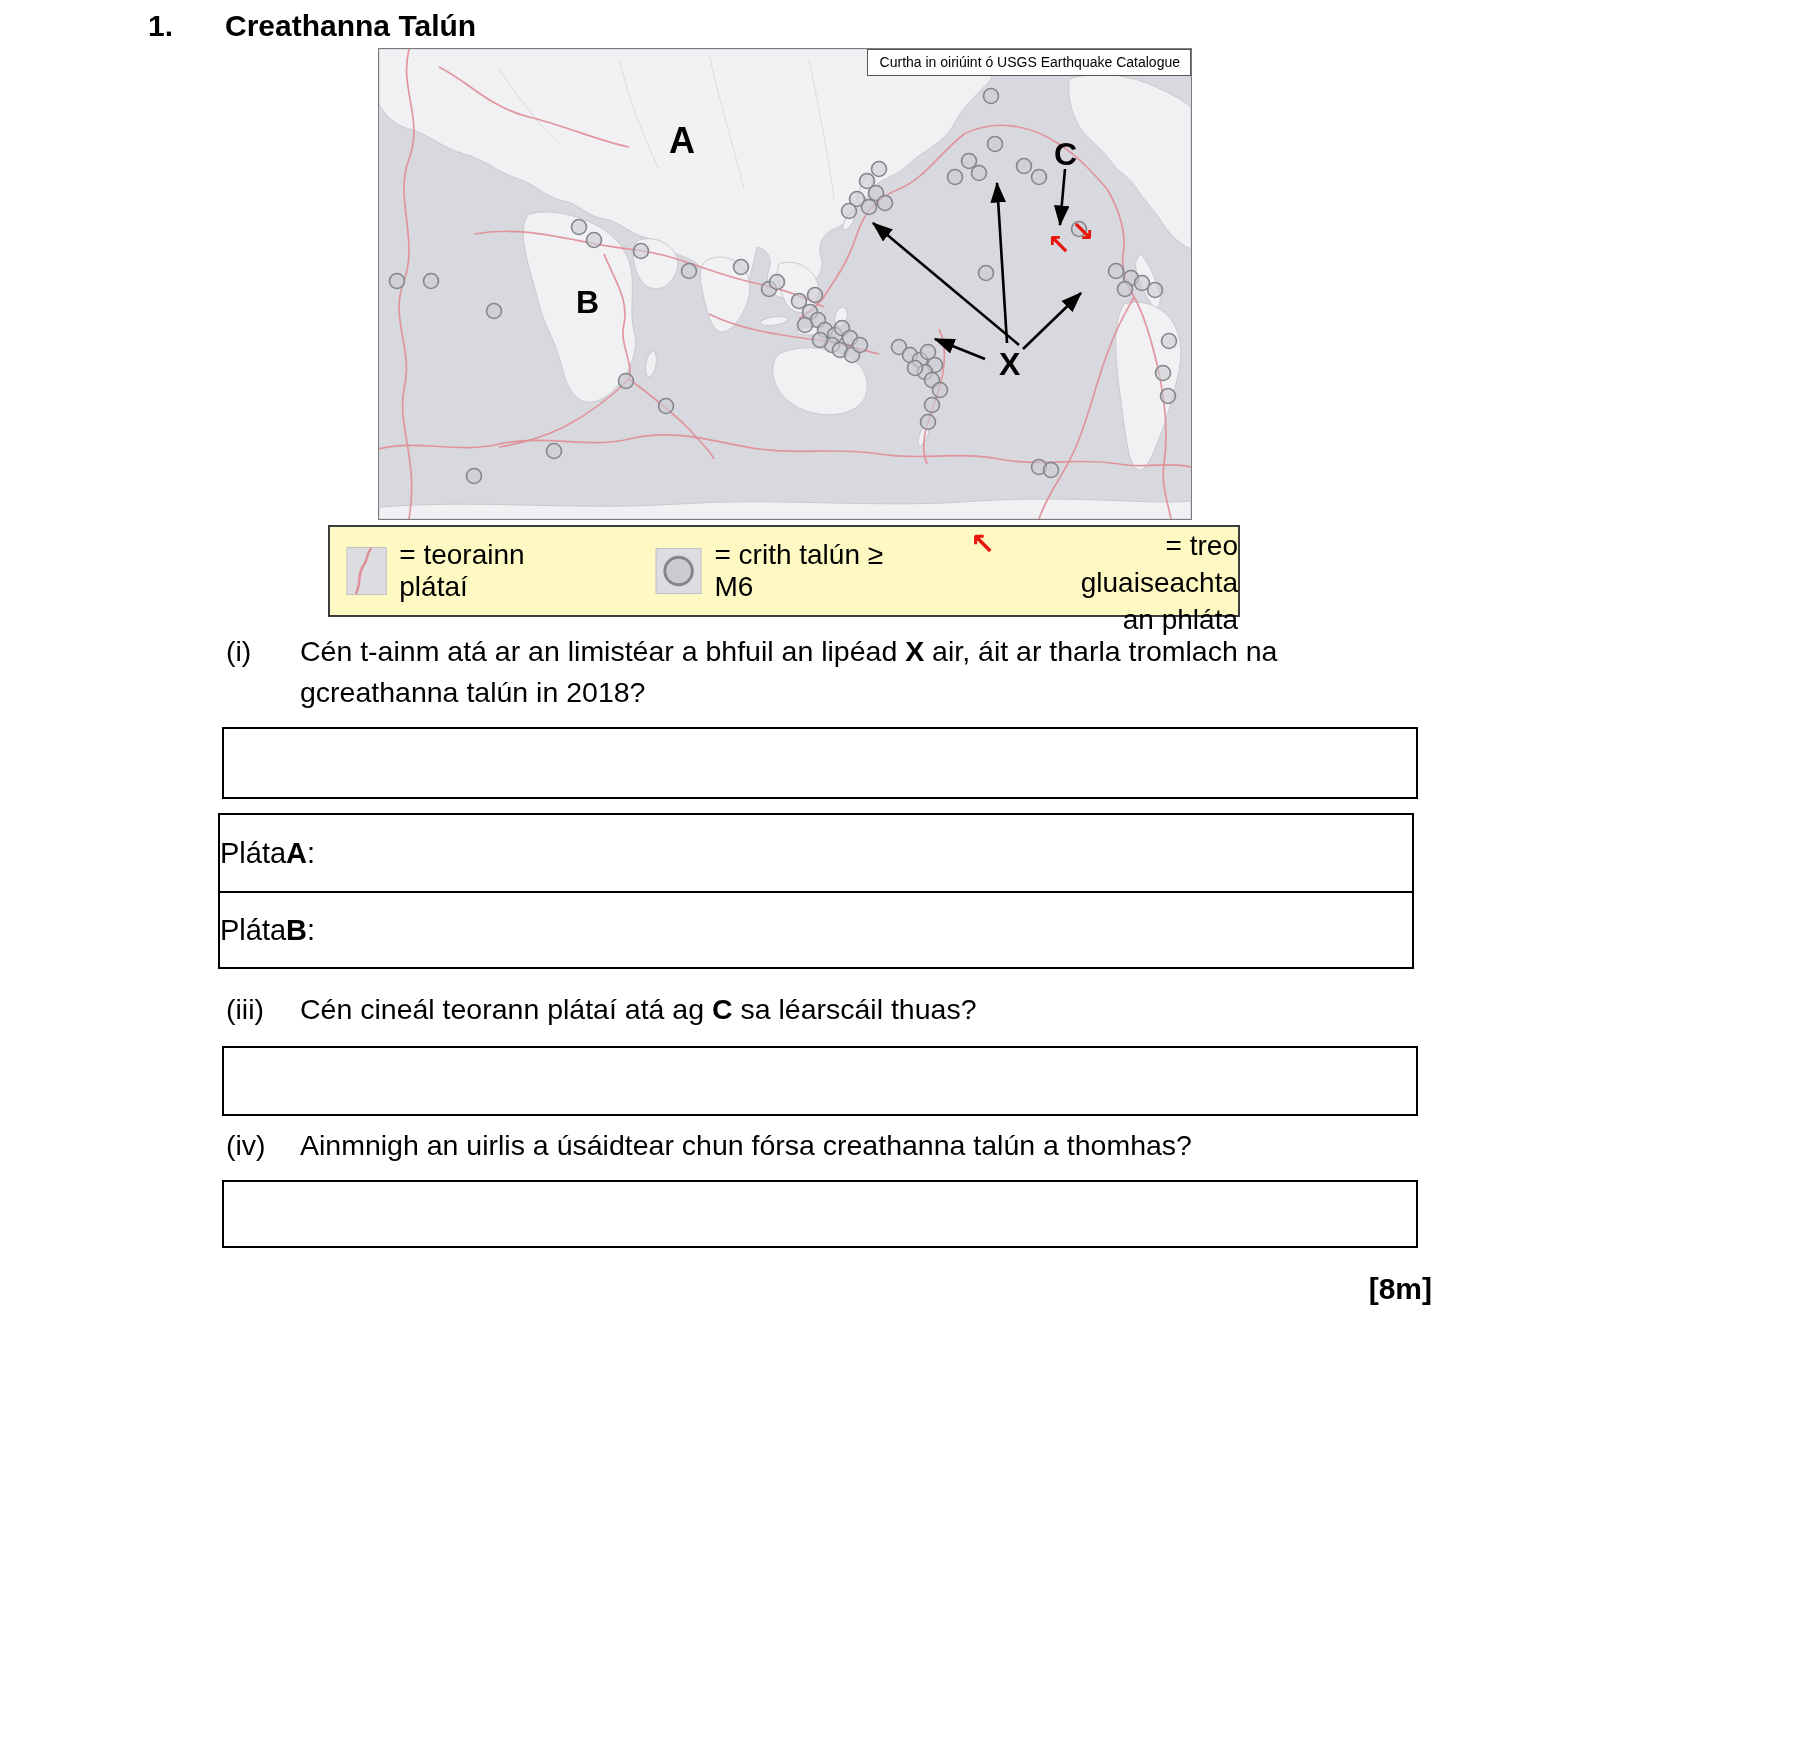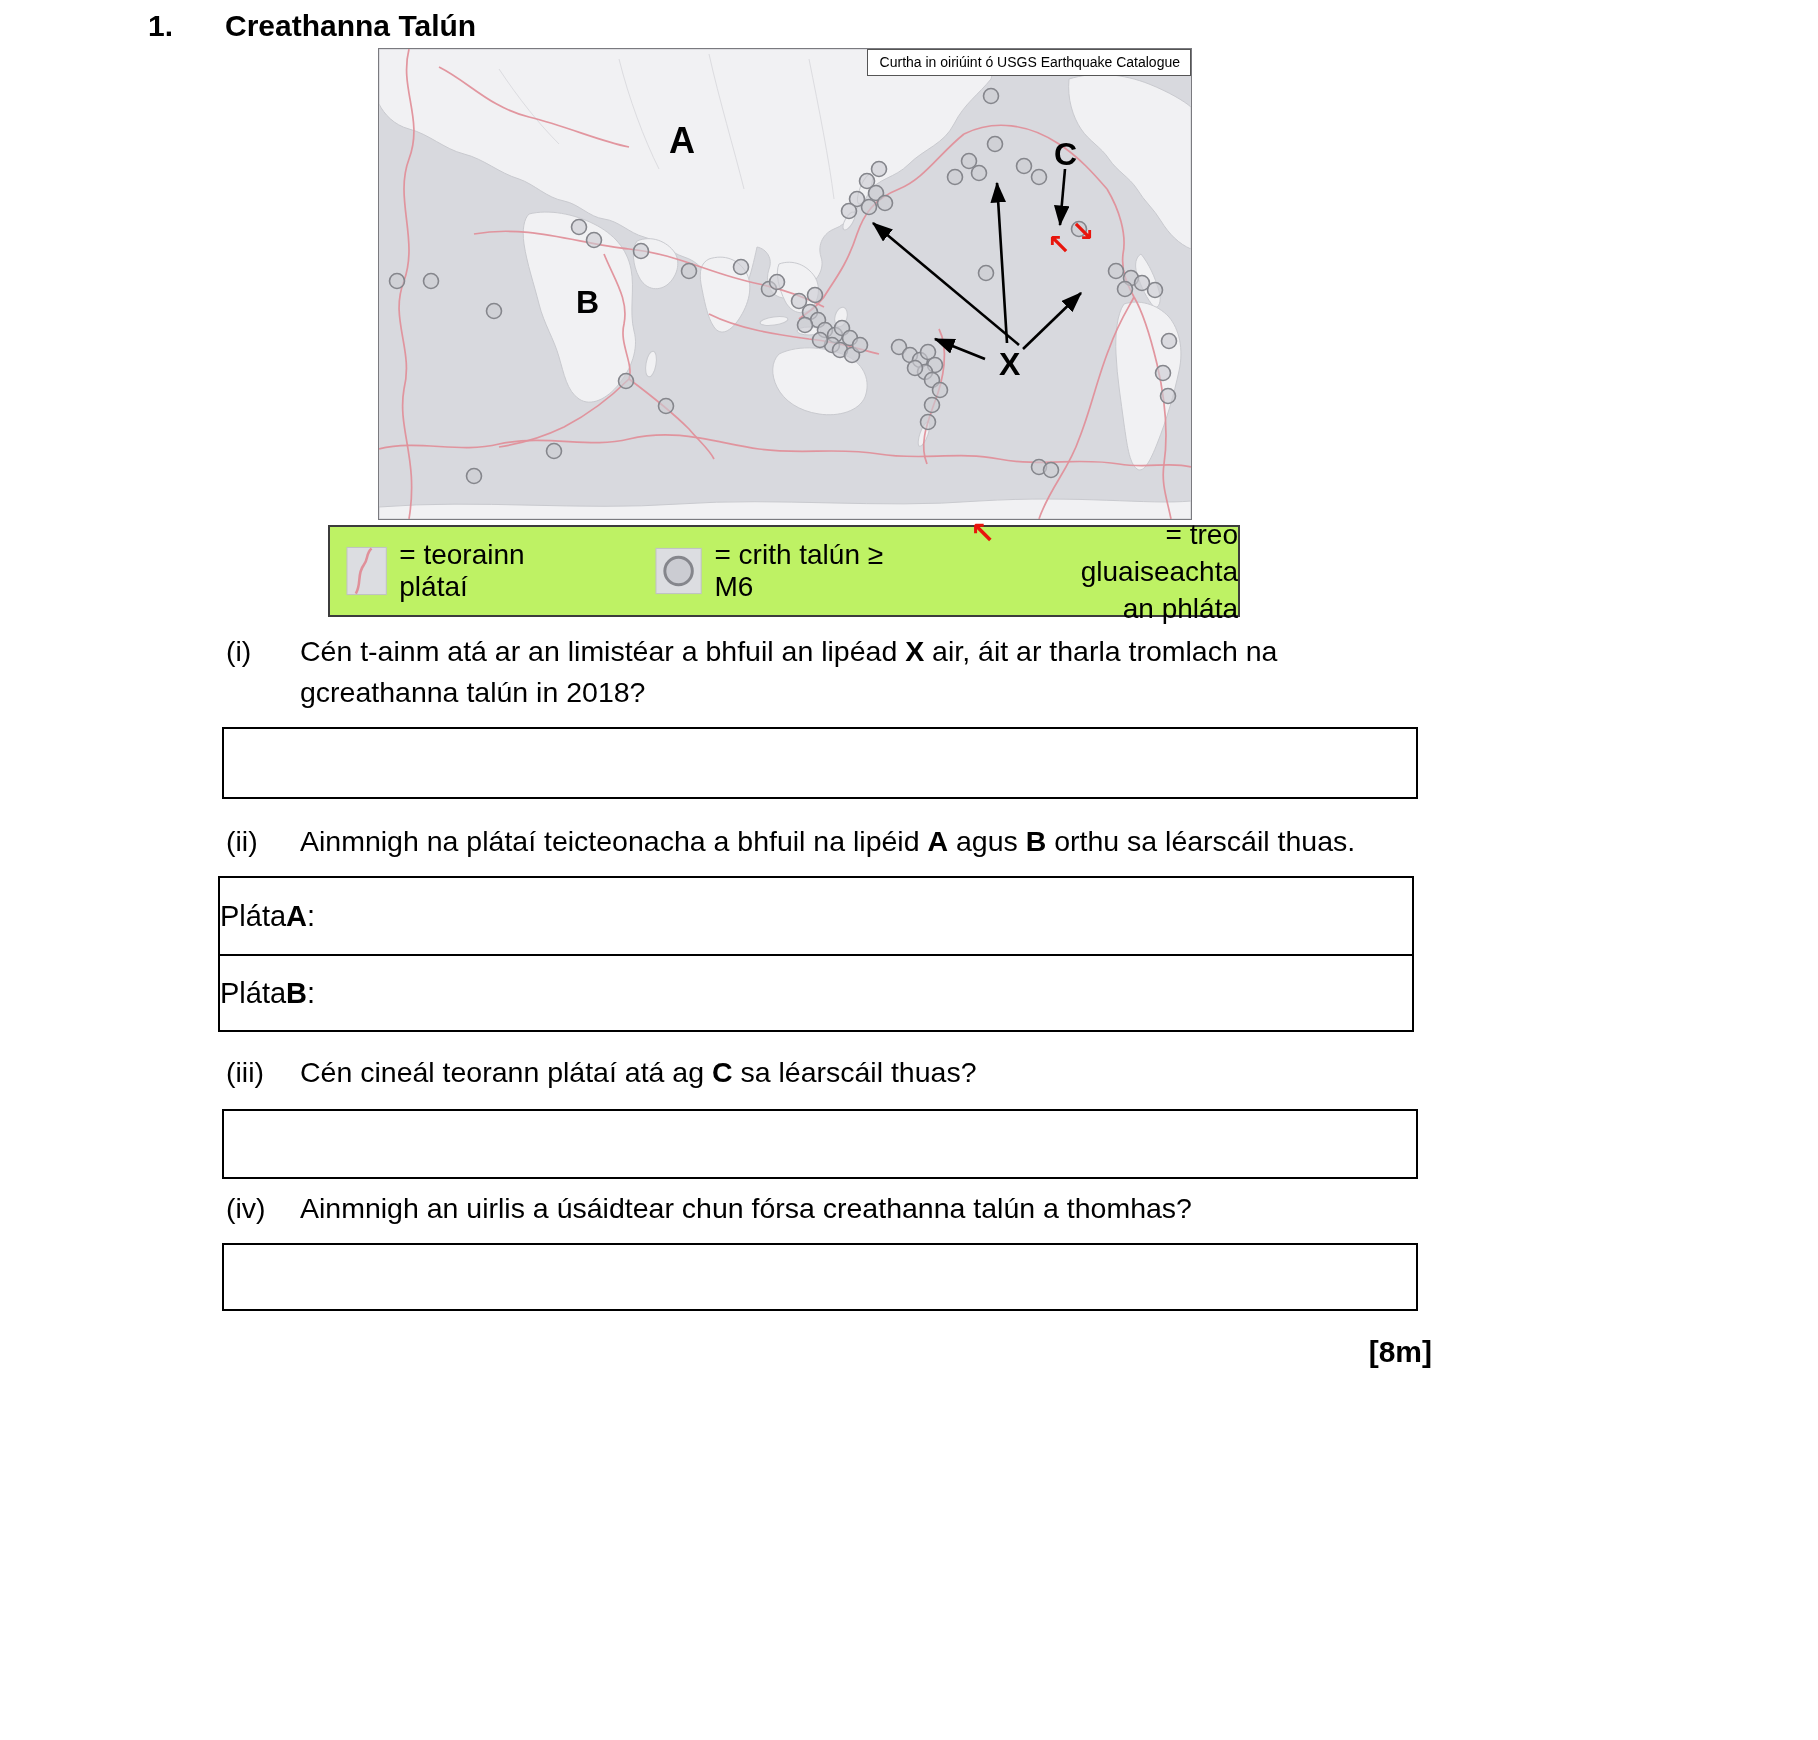--- a/index.html
+++ b/index.html
@@ -22,21 +22,21 @@
   .isle{fill:#f1f1f3;stroke:#c9cacf;stroke-width:1;}
   .boundary{fill:none;stroke:#e0909a;stroke-width:1.7;opacity:.95;}
   .ctry{fill:none;stroke:#dcdce0;stroke-width:1;}
   .quake{fill:rgba(203,204,210,.62);stroke:#85868c;stroke-width:1.6;}
   .map-label{font-family:"Liberation Sans",sans-serif;font-weight:bold;fill:#000;}
   .black-arrow{stroke:#000;stroke-width:2.6;fill:none;}
   .red-arrow-glyph{font-family:"DejaVu Sans",sans-serif;font-weight:bold;fill:#e8150d;}
   
   .legend{
     margin-left:328px;margin-top:5px;width:912px;height:92px;border:2px solid #3c3c3c;
-    display:flex;align-items:center;box-sizing:border-box;font-size:28px;background:#bef264;
+    display:flex;box-sizing:border-box;font-size:28px;background:#fef9c3;
   }
   .legend-item{display:flex;align-items:center;}
   .legend-icon{display:inline-block;}
   .legend-text{margin-left:12px;}
   .legend-move{margin-left:44px;display:flex;align-items:flex-start;}
   .legend-move .arrow{color:#e8150d;font-weight:bold;font-size:30px;line-height:34px;font-family:"DejaVu Sans",sans-serif;}
   .legend-move .txt{margin-left:10px;text-align:right;line-height:37px;}
   
   .intro{margin-left:222px;margin-top:52px;width:1190px;font-size:28.5px;line-height:41px;}
   
@@ -262,24 +262,20 @@
     </div>
   </div>
 
 
   <div class="q-row mt-q1">
     <span class="q-num">(i)</span>
     <span class="q-text"><span>Cén t-ainm atá ar an limistéar a bhfuil an lipéad </span><b>X</b><span> air, áit ar tharla tromlach na gcreathanna talún in 2018?</span></span>
   </div>
   <div class="ans-box ans-1"></div>
 
-  <div class="q-row mt-q2">
-    <span class="q-num">(ii)</span>
-    <span class="q-text"><span>Ainmnigh na plátaí teicteonacha a bhfuil na lipéid </span><b>A</b><span> agus </span><b>B</b><span> orthu sa léarscáil thuas.</span></span>
-  </div>
   <div class="ans-table">
     <div class="row">
       <span>Pláta </span>
         <b>A</b>
         <span>:</span>
     </div>
     <div class="row">
       <span>Pláta </span>
         <b>B</b>
         <span>:</span>

